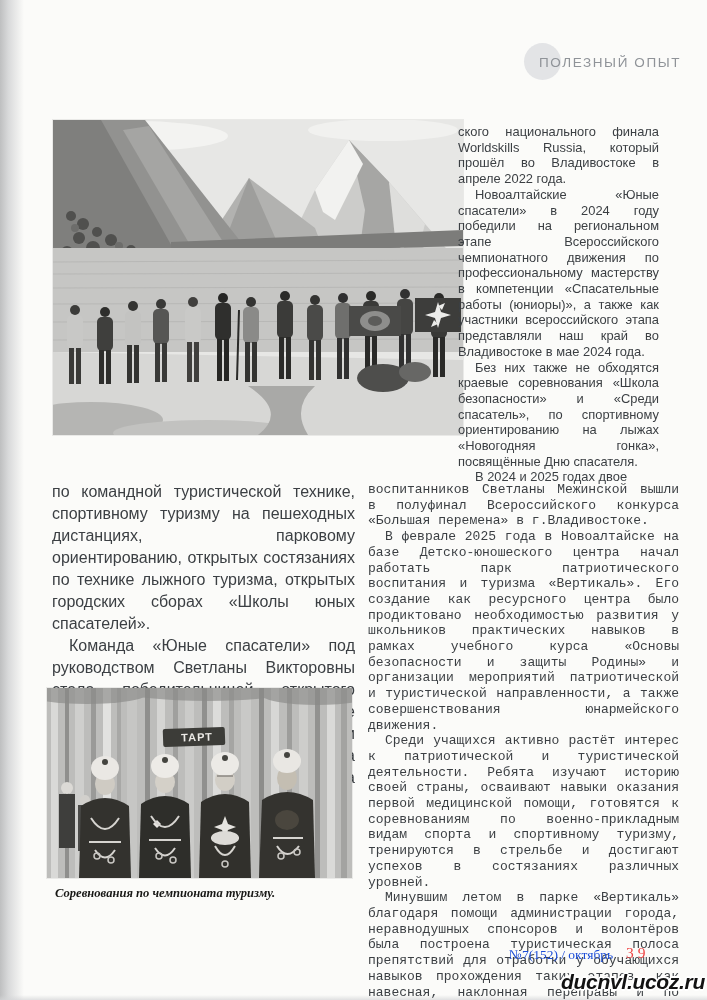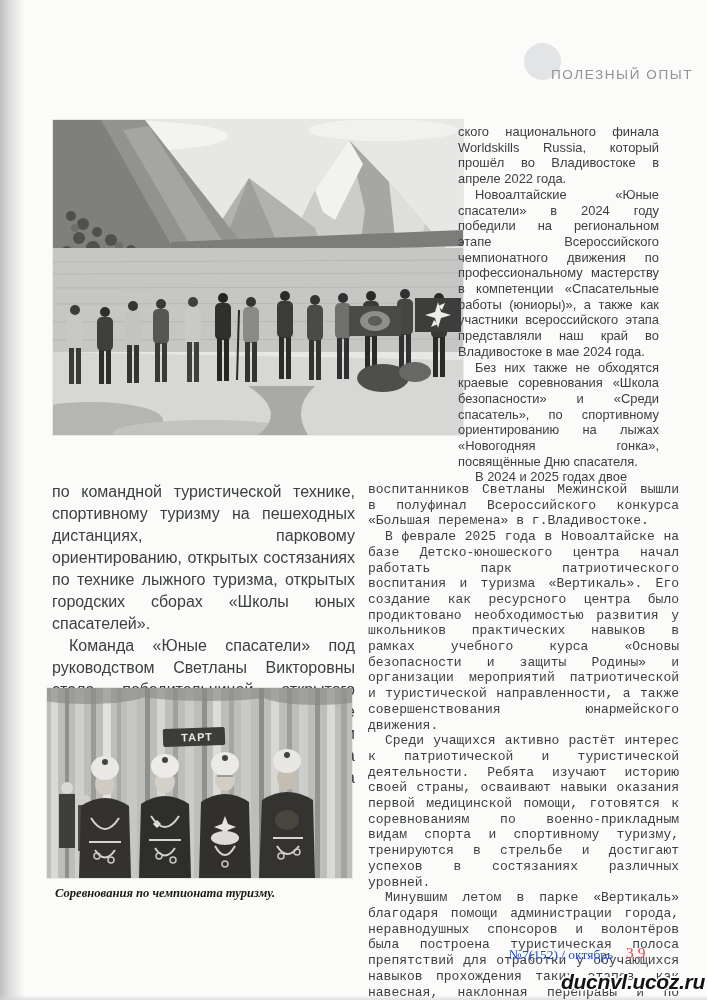--- a/index.html
+++ b/index.html
@@ -4,21 +4,21 @@
 <style>
   html,body{margin:0;padding:0;background:#e9e9e7;}
   .page{position:relative;width:707px;height:1000px;background:#fbfbf9;overflow:hidden;
         font-family:"Liberation Sans",sans-serif;}
   .edge-left{position:absolute;left:0;top:0;width:24px;height:100%;
         background:linear-gradient(90deg,#aaabad 0%,#cdced0 35%,rgba(251,251,249,0) 100%);opacity:.75;}
   .edge-bottom{position:absolute;left:0;bottom:0;width:100%;height:5px;
         background:linear-gradient(0deg,#d4d5d7,rgba(251,251,249,0));opacity:.7;}
 
   .hdr-circle{position:absolute;left:524px;top:43px;width:37px;height:37px;border-radius:50%;background:#e3e4e6;}
-  .hdr-title{position:absolute;left:539px;top:56px;margin:12px;font-size:13.5px;font-weight:400;
+  .hdr-title{position:absolute;left:539px;top:56px;margin:0;font-size:13.5px;font-weight:400;
         color:#8f9398;letter-spacing:1.6px;line-height:1;}
 
   figure{margin:0;padding:0;}
   .photo1{position:absolute;left:53px;top:120px;width:410px;height:315px;}
   .photo2{position:absolute;left:47px;top:688px;width:305px;height:190px;}
   figure svg{display:block;width:100%;height:100%;outline:1px solid rgba(0,0,0,.07);}
 
   .cap{position:absolute;font-family:"Liberation Serif",serif;font-style:italic;font-weight:700;
         font-size:12.6px;color:#181816;}
   .cap1{left:58px;top:446px;width:402px;}

